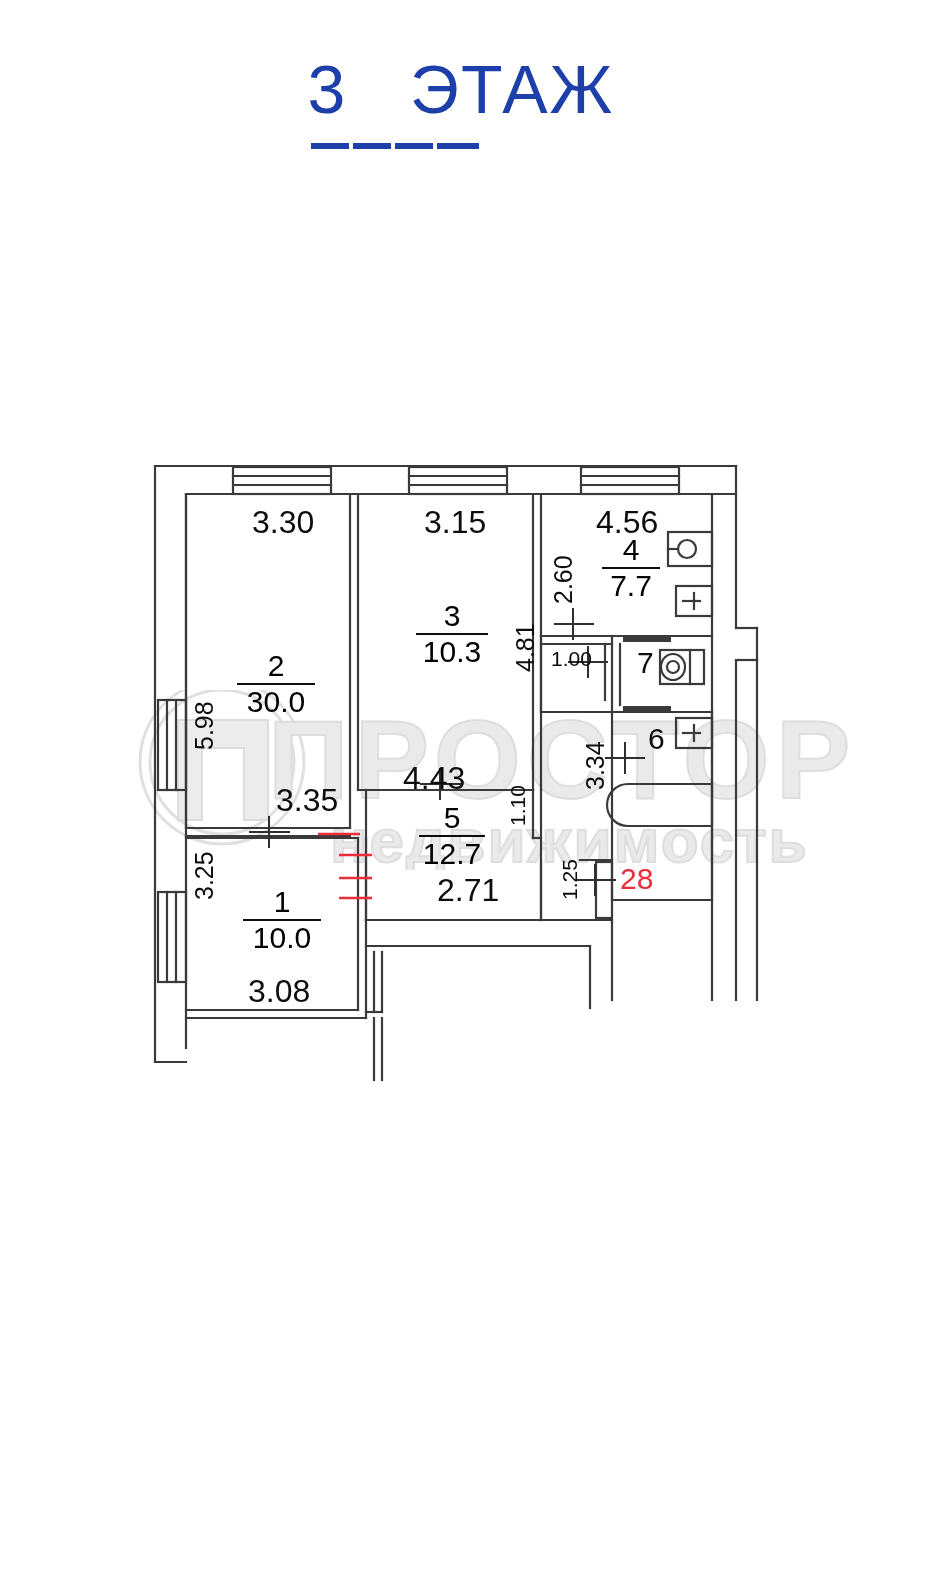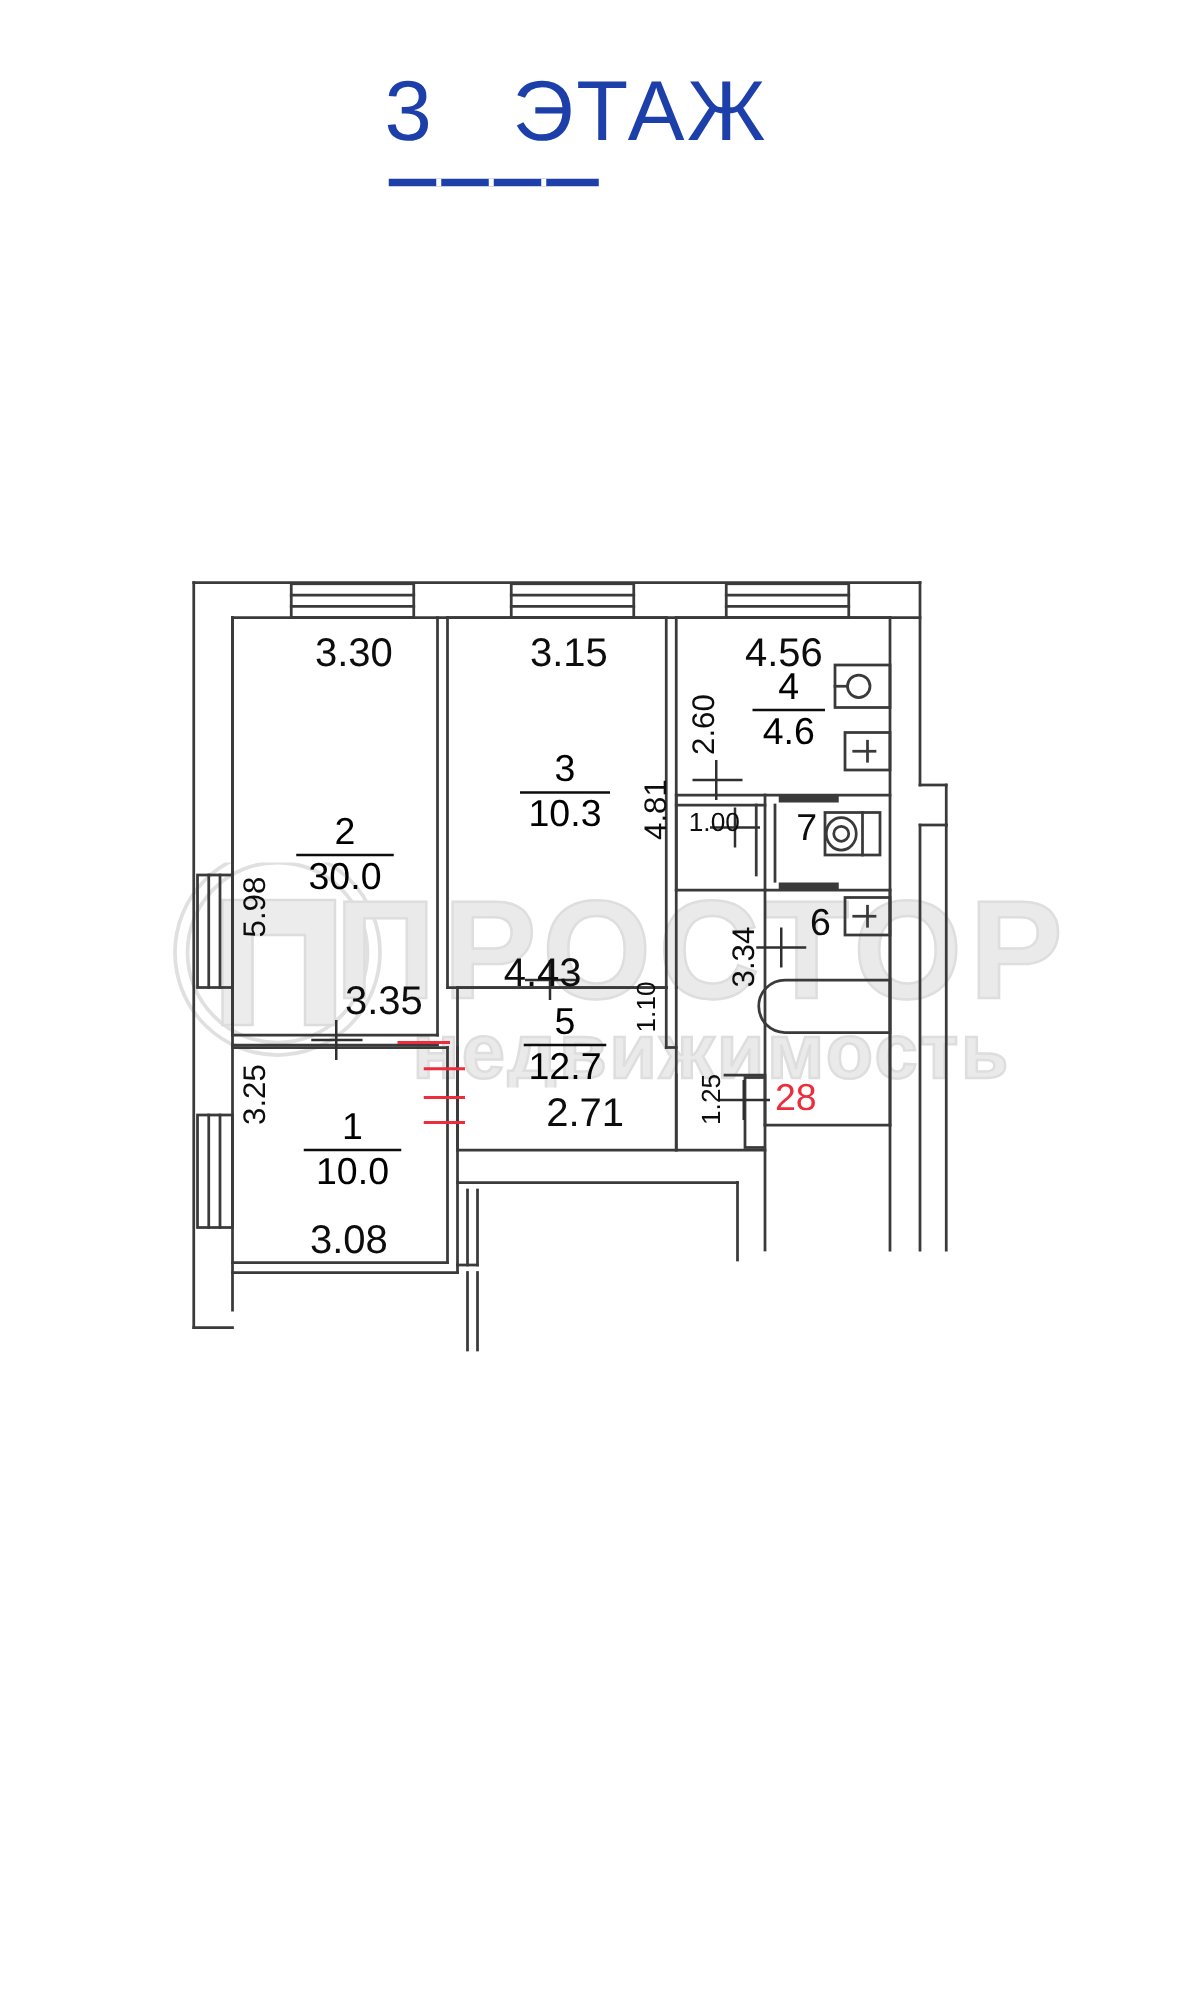--- a/index.html
+++ b/index.html
@@ -288,21 +288,21 @@
 
     <div class="frac" style="left:404px;top:600px;width:96px;">
       <span class="num">3</span>
       <span class="bar" style="width:72px;"></span>
       <span class="den">10.3</span>
     </div>
 
     <div class="frac" style="left:592px;top:534px;width:78px;">
       <span class="num">4</span>
       <span class="bar" style="width:58px;"></span>
-      <span class="den">4.6</span>
+      <span class="den">7.7</span>
     </div>
 
     <div class="frac" style="left:409px;top:802px;width:86px;">
       <span class="num">5</span>
       <span class="bar" style="width:66px;"></span>
       <span class="den">12.7</span>
     </div>
 
     <div class="frac" style="left:234px;top:886px;width:96px;">
       <span class="num">1</span>

